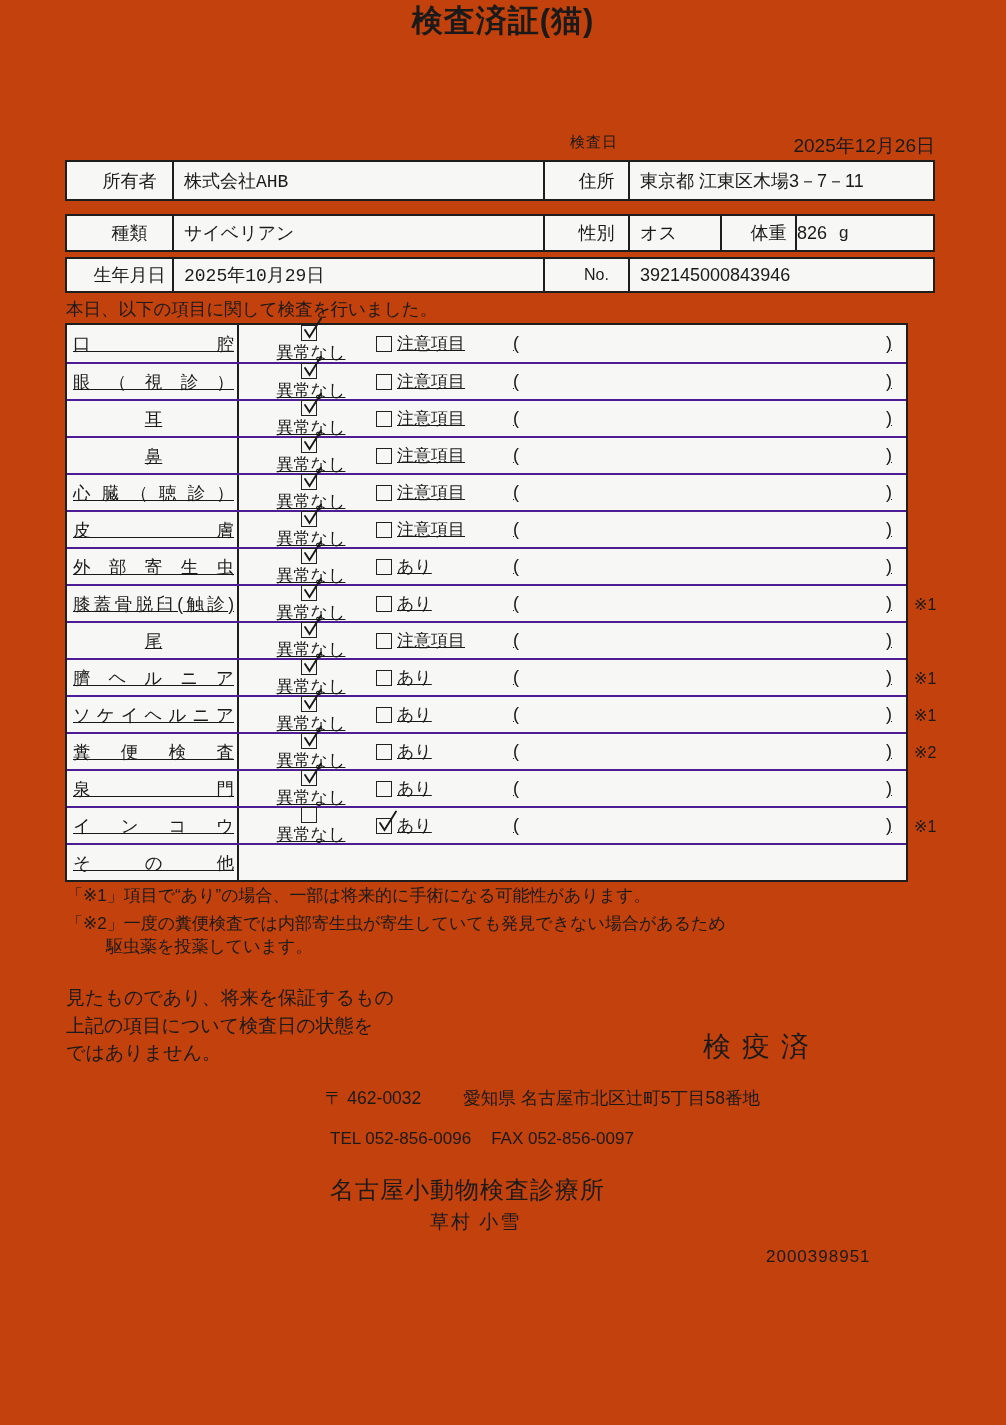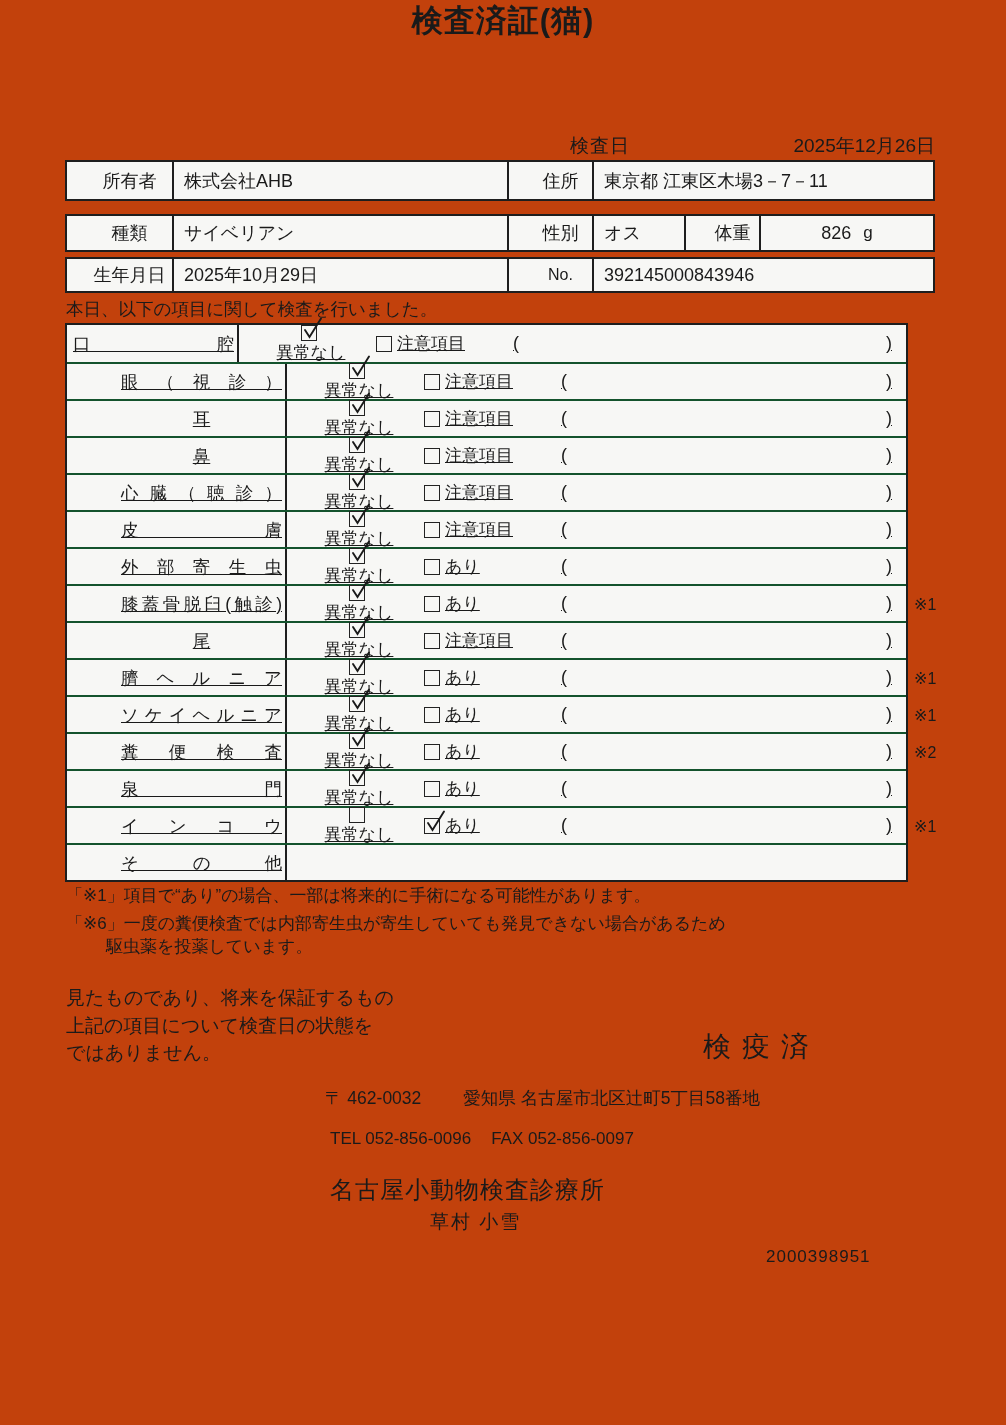--- a/index.html
+++ b/index.html
@@ -14,21 +14,21 @@
   }
   .abs { position:absolute; }
 
   
   .title {
     left:0; top:74; width:1006px;
     text-align:center;
     font-size:31px; font-weight:600; letter-spacing:1px;
   }
   .date-row { left:65px; top:133px; width:870px; height:26px; }
-  .date-label { position:absolute; left:505px; top:0; font-size:19px; letter-spacing:1px; }
+  .date-label { position:absolute; left:505px; top:0; font-size:15px; letter-spacing:1px; }
   .date-value { position:absolute; right:0; top:0; font-size:19px; }
 
   
   .box-table {
     display:flex;
     border:2.4px solid #1e1e1e;
     box-sizing:border-box;
     background:#f7f7f5;
   }
   .cell {
@@ -38,46 +38,46 @@
     border-left:2px solid #1e1e1e;
     overflow:hidden; white-space:nowrap;
   }
   .cell:first-child { border-left:none; }
   .cell.lab { justify-content:center;padding-left:20px; }
   .cell.val { padding-left:10px; }
   .t-owner { left:65px; top:160px; width:870px; height:41px; }
   .t-animal1 { left:65px; top:214px; width:870px; height:38px; }
   .t-animal2 { left:65px; top:257px; width:870px; height:36px; }
   .w-lab1 { width:105px; }
-  .w-val1 { width:335px; }
+  .w-val1 { width:371px;font-family:Liberation Mono, monospace; }
   .w-lab2 { width:85px; }
   .w-sex  { width:92px; }
   .w-wlab { width:75px; }
-  .w-wval { flex:1; justify-content:center; }
+  .w-wval { flex:1; justify-content:flex-start; }
   .w-rest { flex:1; }
   .unit { margin-left:12px; font-size:17px; }
   .no-lab { font-size:16px; }
 
   .intro { left:66px; top:297px; font-size:17.5px; }
 
   
   .checklist {
     left:65px; top:323px; width:843px;
     border:2.4px solid #1e1e1e;
     box-sizing:border-box;
     background:#f7f7f5;
   }
   .t-row {
     position:relative;
     display:flex;
     height:37px;
     box-sizing:border-box;
     text-decoration:underline;
   }
-  .t-row + .t-row { border-top:2px solid #14532d;padding-left:48px; }
+  .t-row + .t-row { border-top:2px solid #4c1d95; }
   .t-label {
     width:172px; flex:none;
     border-right:2px solid #1e1e1e;
     box-sizing:border-box;
     display:flex; align-items:center;
     padding:0 3px 0 6px;
   }
   .t-label-inner {
     width:100%;
     font-size:17.5px;
@@ -533,21 +533,21 @@
     <div class="t-row">
       <div class="t-label">
         <span class="t-label-inner">その他</span>
       </div>
       <div class="t-content"></div>
       <div class="t-mark"></div>
     </div>
   </div>
 
   <div class="abs note note1">「※1」項目で“あり”の場合、一部は将来的に手術になる可能性があります。</div>
-  <div class="abs note note2a">「※6」一度の糞便検査では内部寄生虫が寄生していても発見できない場合があるため</div>
+  <div class="abs note note2a">「※2」一度の糞便検査では内部寄生虫が寄生していても発見できない場合があるため</div>
   <div class="abs note note2b">駆虫薬を投薬しています。</div>
 
   <div class="abs disclaimer">
     <div>見たものであり、将来を保証するもの</div>
     <div>上記の項目について検査日の状態を</div>
     <div>ではありません。</div>
   </div>
 
   <div class="abs stamp">検疫済</div>
 

